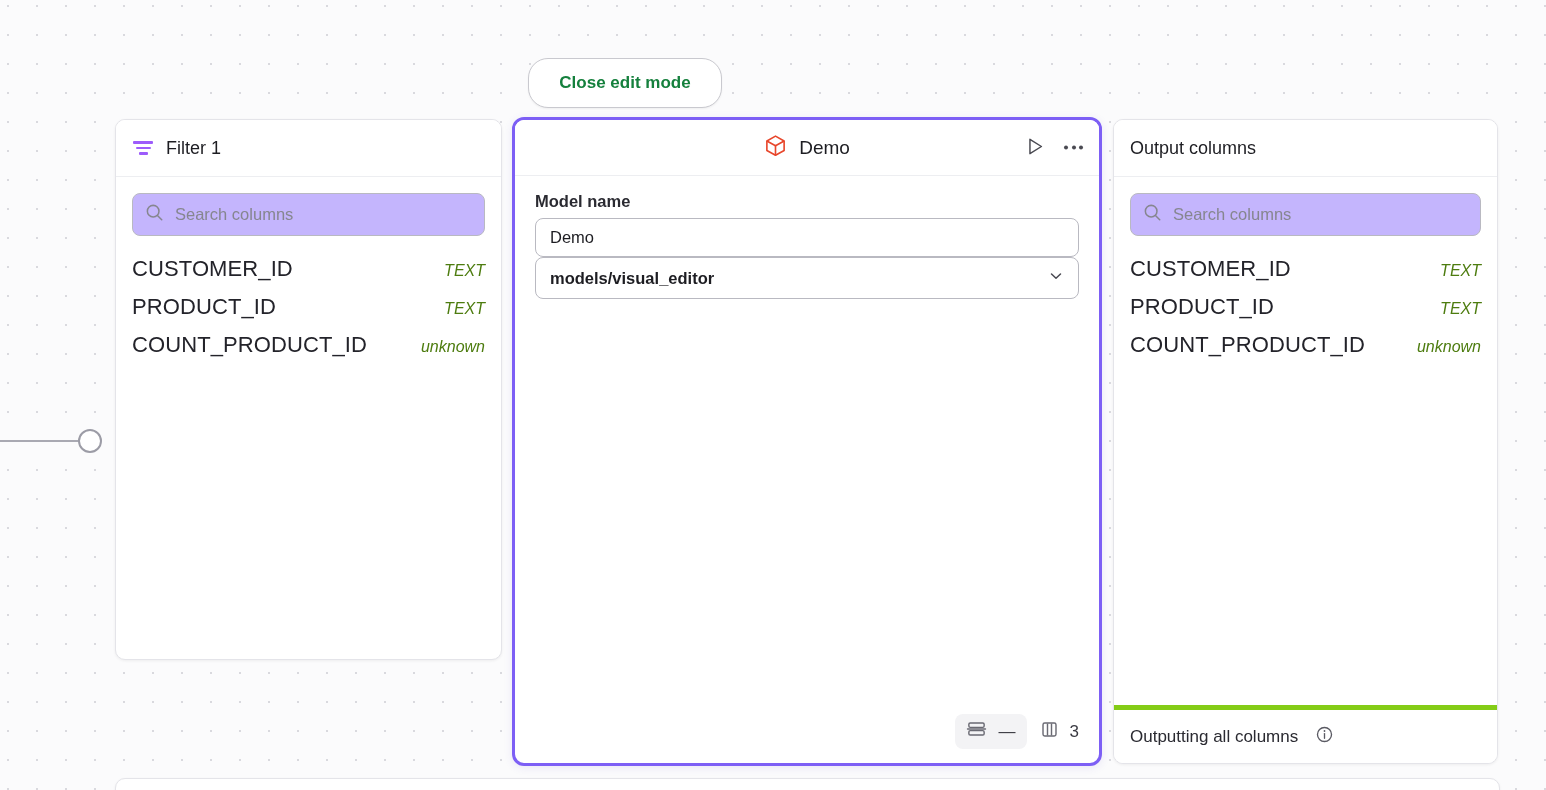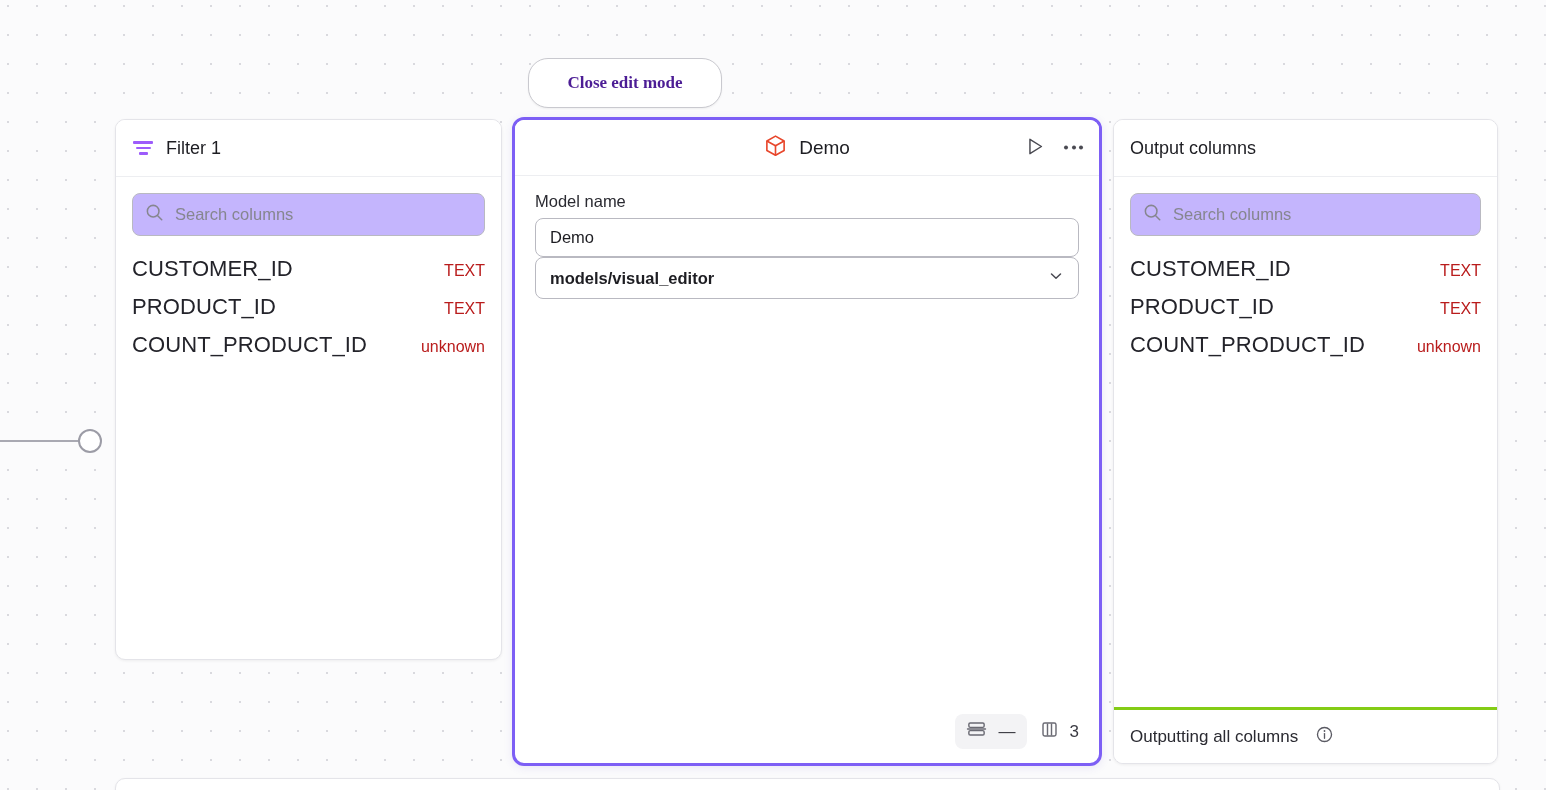--- a/index.html
+++ b/index.html
@@ -27,24 +27,24 @@
   
   .close-edit-btn {
     position: absolute;
     left: 528px;
     top: 58px;
     width: 194px;
     height: 50px;
     background: #ffffff;
     border: 1px solid #c9c9cf;
     border-radius: 20px;
-    font-family: Liberation Serif, serif;
+    font-family: Liberation Sans, sans-serif;
     font-size: 17px;
     font-weight: bold;
-    color: #4c1d95;
+    color: #15803d;
     cursor: pointer;
     display: flex;
     align-items: center;
     justify-content: center;
     box-shadow: 0 1px 2px rgba(16,16,24,0.05);
   }
 
   
   .edge-line {
     position: absolute;
@@ -131,22 +131,23 @@
     gap: 10px;
   }
   .col-name {
     font-size: 22px;
     color: #23232a;
     white-space: nowrap;
     letter-spacing: 0.1px;
   }
   .col-type {
     font-size: 16px;
-    color: #b91c1c;
+    color: #4d7c0f;
     white-space: nowrap;
+    font-style: italic;
   }
 
   
   .filter-icon {
     width: 22px;
     height: 18px;
     margin-right: 12px;
     display: flex;
     flex-direction: column;
     align-items: center;
@@ -201,21 +202,21 @@
     color: #4a4a52;
   }
   .dots { display: flex; gap: 3.5px; align-items: center; }
   .dots span { width: 4px; height: 4px; border-radius: 50%; background: #4a4a52; display: block; }
 
   
   .model-form { padding: 16px 20px 0 20px; }
   .field-label {
     font-size: 16.5px;
     color: #2a2a31;
-    font-weight: normal;
+    font-weight: bold;
     margin-bottom: 7px;
     display: block;
   }
   .field-label.second { margin-top: 18px; }
   .text-input {
     width: 100%;
     height: 39px;
     border: 1px solid #b9b9c1;
     border-radius: 8px;
     padding: 0 14px;
@@ -262,21 +263,21 @@
     display: flex;
     align-items: center;
     gap: 10px;
   }
   .stat-value { font-size: 17px; color: #3b3b43; }
 
   
   #output-panel { left: 1113px; top: 119px; width: 385px; height: 645px; }
   .output-footer {
     flex: 0 0 auto;
-    border-top: 3px solid #84cc16;
+    border-top: 5px solid #84cc16;
     padding: 15px 16px;
     display: flex;
     align-items: center;
     gap: 17px;
     background: #ffffff;
   }
   .output-footer .label { font-size: 17px; color: #2a2a31; }
 
   
   #bottom-panel {

